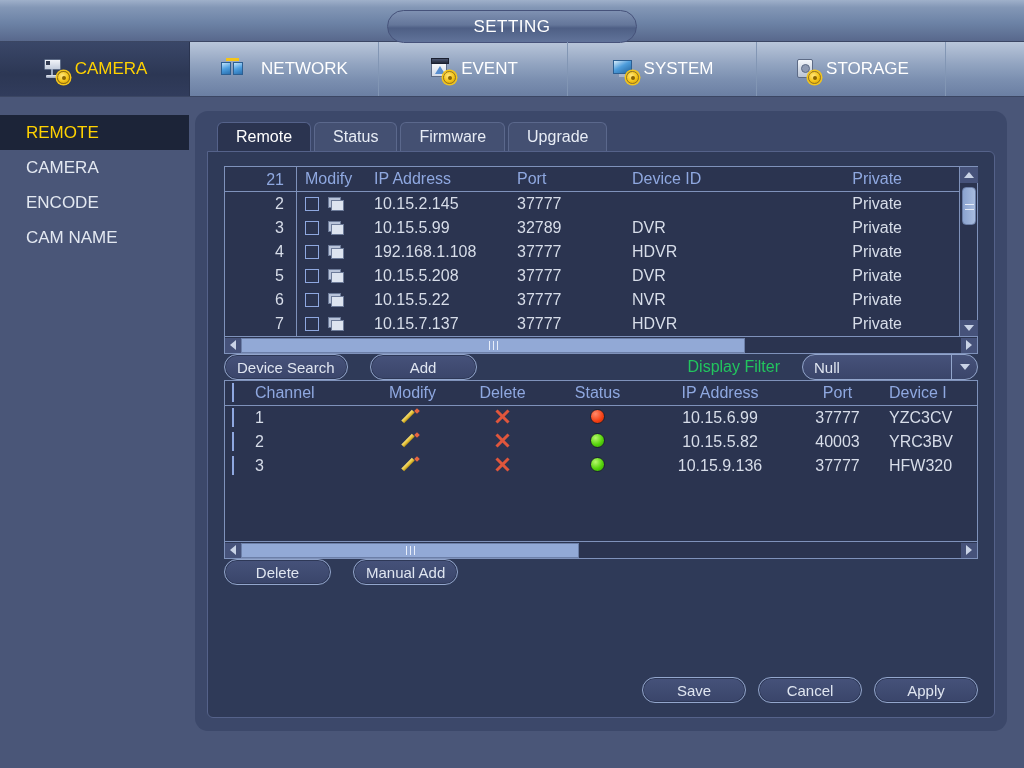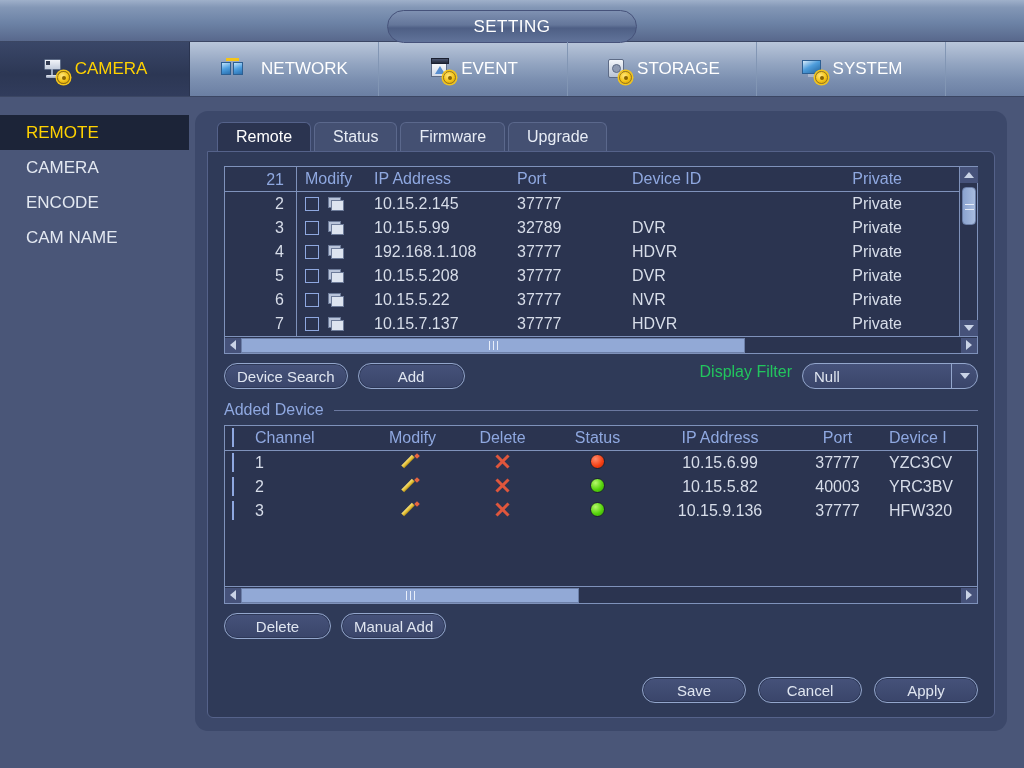--- a/index.html
+++ b/index.html
@@ -284,21 +284,21 @@
   
   .btn {
     display:inline-flex; align-items:center; justify-content:center;
     height: 26px; padding: 0 12px;
     background: linear-gradient(180deg,#46527a 0%,#3a456a 100%);
     border: 1px solid #93a6cc;
     border-radius: 13px;
     color: #dfe5f0; font-size: 15px;
     box-shadow: inset 0 0 0 1px #2e3857;
   }
-  .btnrow { display:flex; align-items:flex-start; margin-top: 9px; gap: 10px; }
+  .btnrow { display:flex; align-items:center; gap: 22px; }
 
   .filter-label { color: #22c55e; font-size: 16px; padding-left: 12px; }
   .select {
     width: 176px; height: 26px;
     background: linear-gradient(180deg,#46527a 0%,#3a456a 100%);
     border: 1px solid #93a6cc; border-radius: 13px;
     display: flex; align-items: center; padding-left: 11px;
     color: #dfe5f0; font-size: 15px; position: relative;
   }
   .sel-arrow {
@@ -379,35 +379,35 @@
   <div class="nav-item nav-evt">
     <span class="nicon">
       <span class="ic-evt-doc"></span>
         <span class="ic-evt-top"></span>
         <span class="ic-evt-tri"></span>
       <span class="gear"></span>
     </span>
     <span>EVENT</span>
   </div>
 
-  <div class="nav-item nav-sto">
-    <span class="nicon">
-      <span class="ic-sto"></span>
-        <span class="gear"></span>
-    </span>
-    <span>STORAGE</span>
-  </div>
-
   <div class="nav-item nav-sys">
     <span class="nicon">
       <span class="ic-sys"></span>
         <span class="ic-sys-foot"></span>
         <span class="gear"></span>
     </span>
     <span>SYSTEM</span>
+  </div>
+
+  <div class="nav-item nav-sto">
+    <span class="nicon">
+      <span class="ic-sto"></span>
+        <span class="gear"></span>
+    </span>
+    <span>STORAGE</span>
   </div>
 
   <div class="nav-item nav-spacer"></div>
 </div>
 
 <div class="body-wrap">
 
   <div class="sidebar">
     <div class="side-item active">
       <span>REMOTE</span>
@@ -558,24 +558,20 @@
           <div style="flex:1"></div>
           <span class="filter-label">Display Filter</span>
           <div class="select">
             <span>Null</span>
             <span class="sel-arrow">
                 <span class="tri-dn"></span>
               </span>
           </div>
         </div>
 
-        <div class="section">
-          <span class="section-title">Added Device</span>
-          <span class="section-line"></span>
-        </div>
 
         <div class="tablebox" style="height:162px;">
           <div class="thead">
             <span class="cell a-chk"><span class="chk"></span></span>
             <span class="cell a-ch">Channel</span>
             <span class="cell a-mod">Modify</span>
             <span class="cell a-del">Delete</span>
             <span class="cell a-st">Status</span>
             <span class="cell a-ip">IP Address</span>
             <span class="cell a-port">Port</span>

